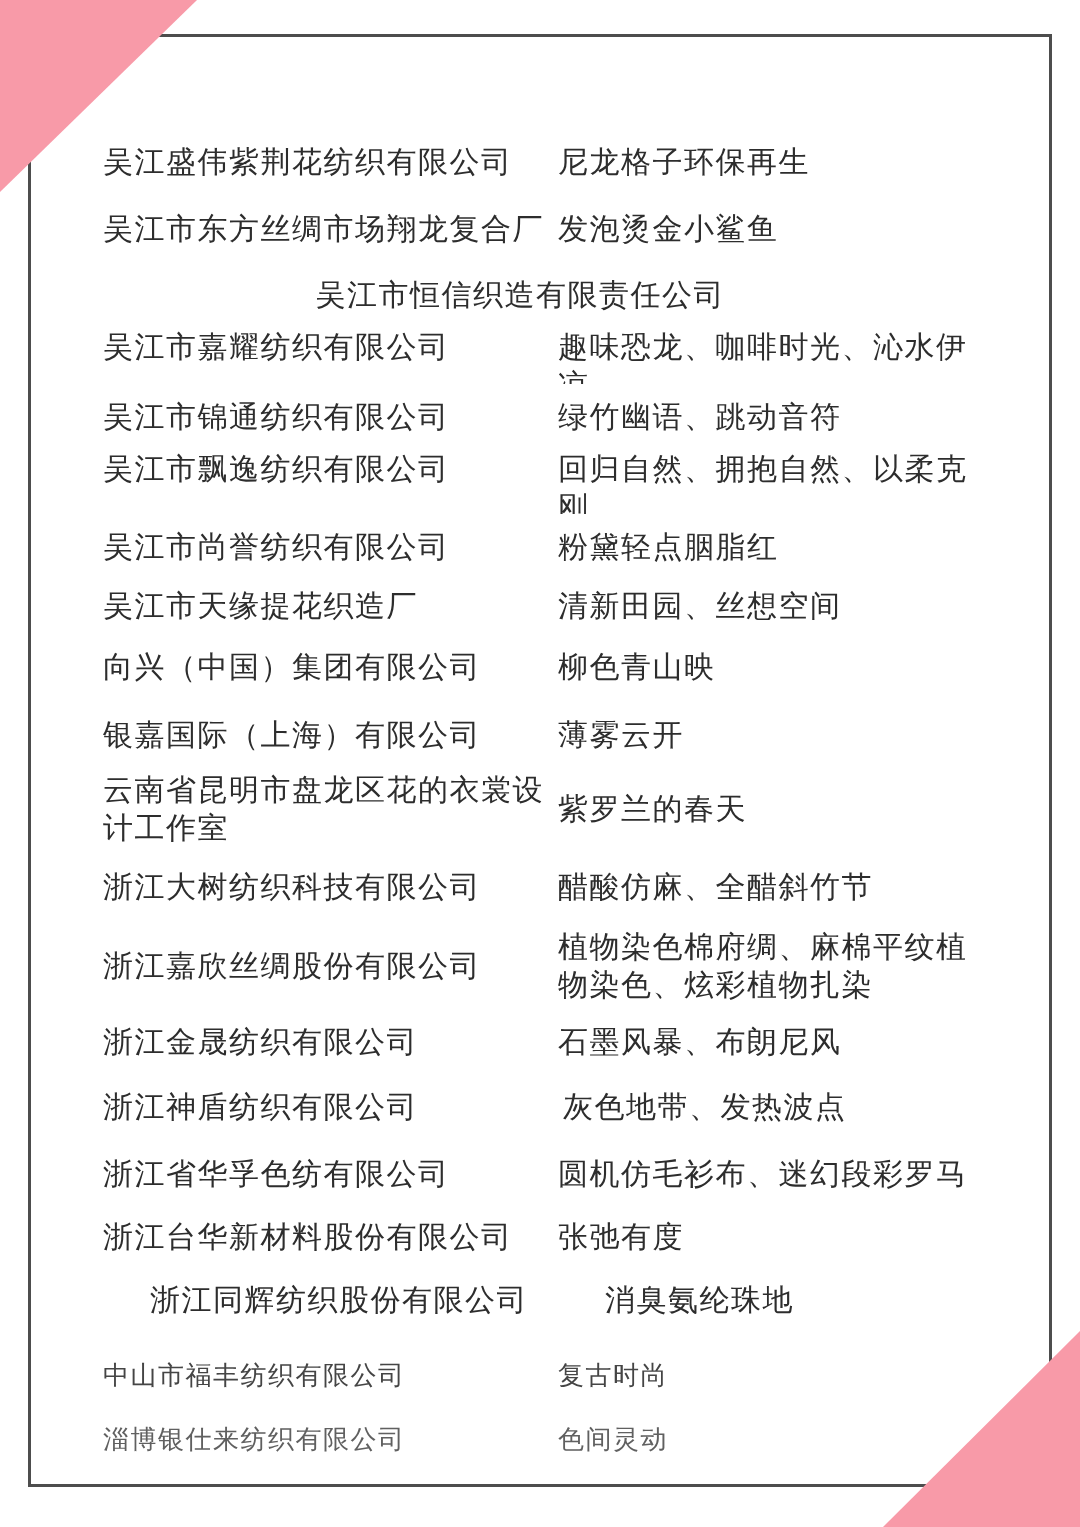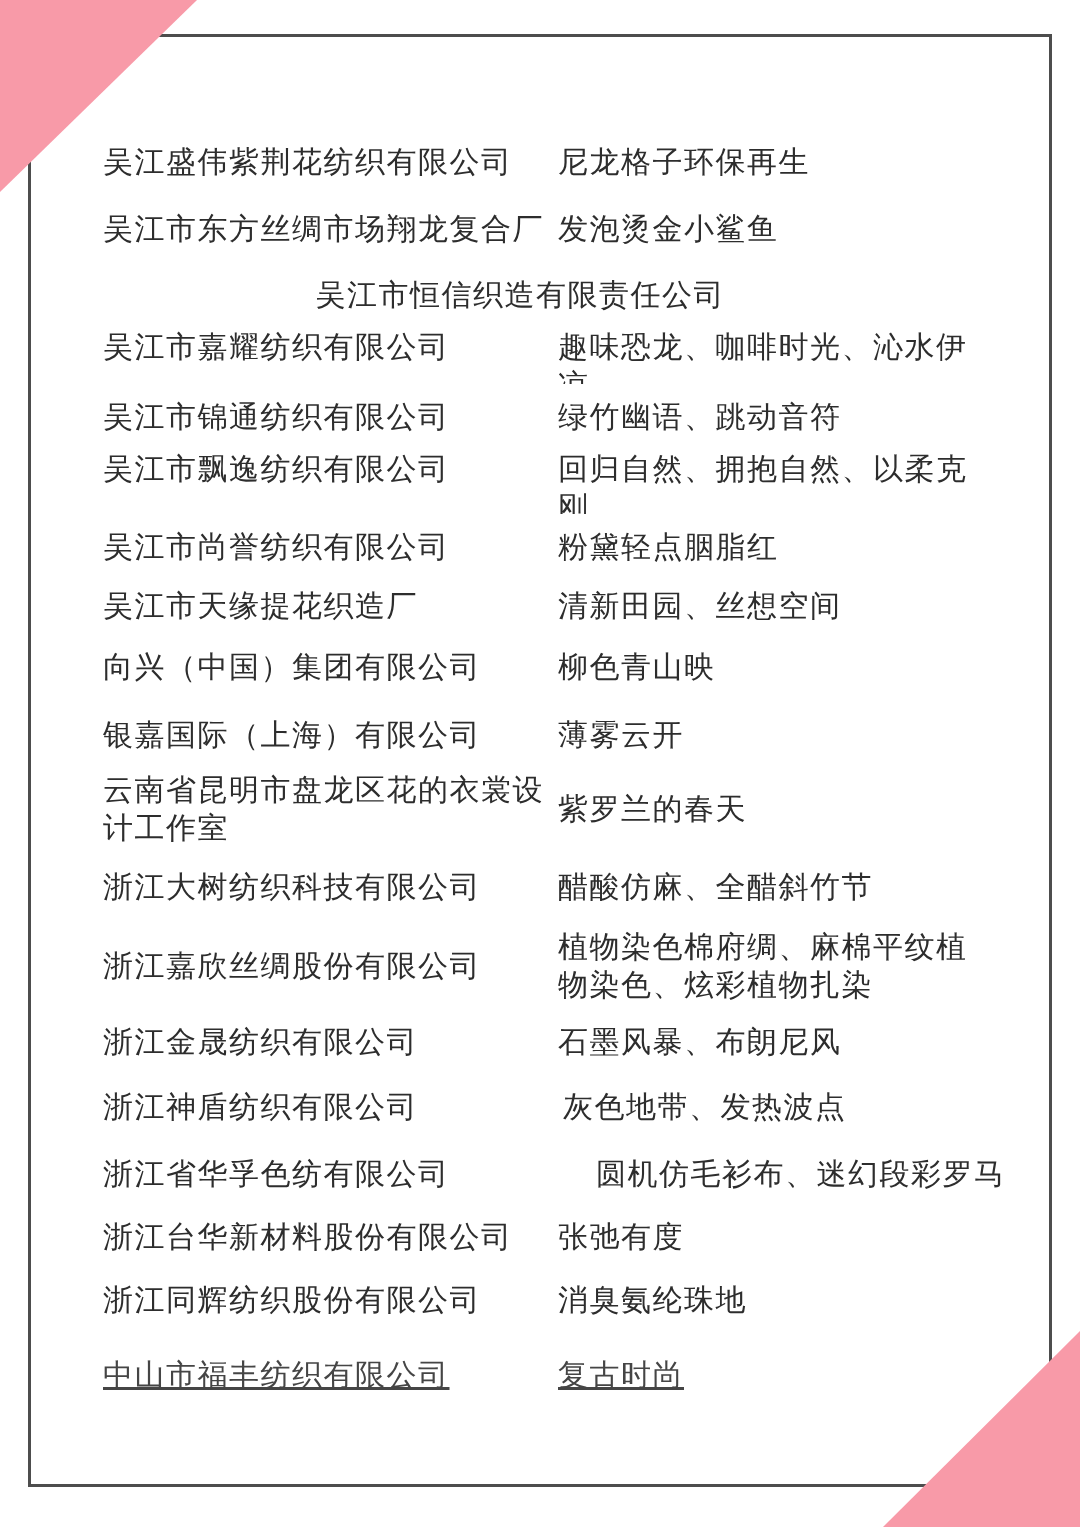--- a/index.html
+++ b/index.html
@@ -55,22 +55,21 @@
     line-height: 38px;
     letter-spacing: 1.5px;
     color: #2d2d2d;
   }
   .c1 { width: 455px; flex: 0 0 455px; }
   .c2 { width: 420px; flex: 0 0 420px; }
   .row.top { align-items: flex-start; }
   .row.clip { overflow: hidden; }
   .row.sans .cell {
     font-family: "DejaVu Sans", "Liberation Sans", sans-serif;
-    font-size: 30px;
-    text-decoration: underline;
+    font-size: 26px;
   }
   .row.sans-dark .cell  { color: #454545; }
   .row.sans-light .cell { color: #606060; }
 </style>
 </head>
 <body>
 
 <div class="page">
   <div class="frame" style="border-color: rgb(77, 77, 77);"></div>
   <div class="corner corner-tl" style="background: rgb(248, 154, 168);"></div>
@@ -128,30 +127,34 @@
         <div class="cell c2">植物染色棉府绸、麻棉平纹植物染色、炫彩植物扎染</div>
       </div>
       <div class="row" style="height: 68px;">
         <div class="cell c1">浙江金晟纺织有限公司</div>
         <div class="cell c2">石墨风暴、布朗尼风</div>
       </div>
       <div class="row" style="height: 62px; justify-content: space-between;">
         <div class="cell c1">浙江神盾纺织有限公司</div>
         <div class="cell c2">灰色地带、发热波点</div>
       </div>
-      <div class="row" style="height: 72px; gap: 38px;">
+      <div class="row" style="height: 72px;">
         <div class="cell c1">浙江省华孚色纺有限公司</div>
         <div class="cell c2">圆机仿毛衫布、迷幻段彩罗马</div>
       </div>
       <div class="row" style="height: 54px;">
         <div class="cell c1">浙江台华新材料股份有限公司</div>
         <div class="cell c2">张弛有度</div>
       </div>
-      <div class="row" style="height: 72px;">
+      <div class="row" style="height: 72px; margin-left: 47px;">
         <div class="cell c1">浙江同辉纺织股份有限公司</div>
         <div class="cell c2">消臭氨纶珠地</div>
       </div>
       <div class="row sans sans-dark" style="height: 78px;">
         <div class="cell c1">中山市福丰纺织有限公司</div>
         <div class="cell c2">复古时尚</div>
       </div>
+      <div class="row sans sans-light" style="height: 50px;">
+        <div class="cell c1">淄博银仕来纺织有限公司</div>
+        <div class="cell c2">色间灵动</div>
+      </div>
     </div>
 </div>
 
 </body></html>

